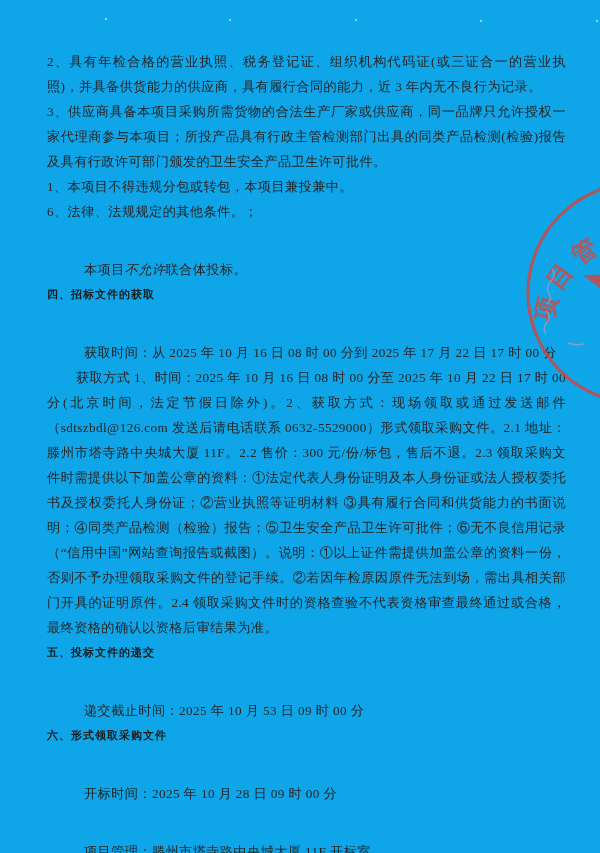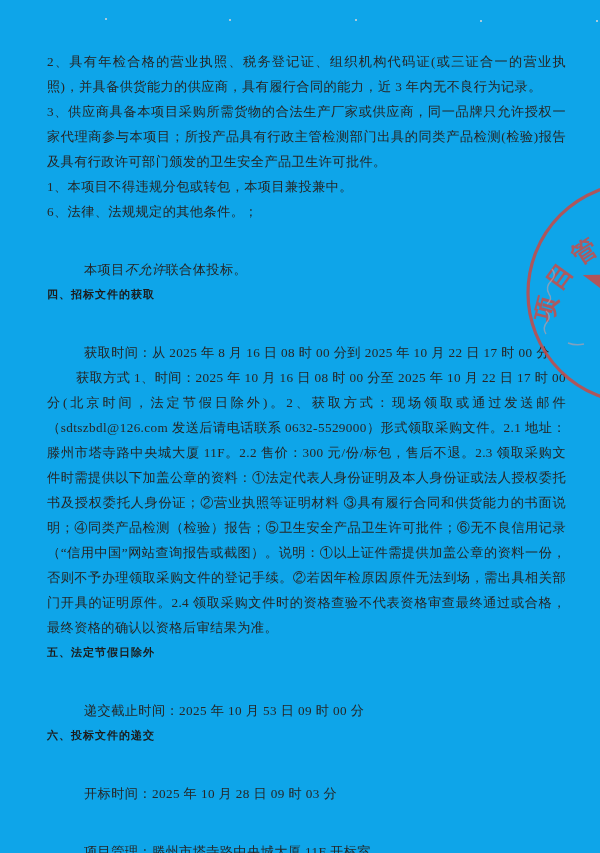--- a/index.html
+++ b/index.html
@@ -68,28 +68,28 @@
   <div class="content">
 
     <p class="para">2、具有年检合格的营业执照、税务登记证、组织机构代码证(或三证合一的营业执照)，并具备供货能力的供应商，具有履行合同的能力，近 3 年内无不良行为记录。</p>
     <p class="para">3、供应商具备本项目采购所需货物的合法生产厂家或供应商，同一品牌只允许授权一家代理商参与本项目；所投产品具有行政主管检测部门出具的同类产品检测(检验)报告及具有行政许可部门颁发的卫生安全产品卫生许可批件。</p>
     <p class="para">1、本项目不得违规分包或转包，本项目兼投兼中。</p>
     <p class="para">6、法律、法规规定的其他条件。；</p>
 
     <p class="indent-line"><span>本项目</span><span class="emph-italic">不允许</span><span>联合体投标。</span></p>
 
     <h2 class="sec-heading">四、招标文件的获取</h2>
-    <p class="indent-line">获取时间：从 2025 年 8 月 16 日  08 时 00 分到 2025 年 10 月 22 日  17 时 00 分</p>
+    <p class="indent-line">获取时间：从 2025 年 10 月 16 日  08 时 00 分到 2025 年 17 月 22 日  17 时 00 分</p>
     <p class="para first-indent">获取方式 1、时间：2025 年 10 月 16 日 08 时 00 分至 2025 年 10 月 22 日 17 时 00 分(北京时间，法定节假日除外)。2、获取方式：现场领取或通过发送邮件（sdtszbdl@126.com 发送后请电话联系 0632-5529000）形式领取采购文件。2.1 地址：滕州市塔寺路中央城大厦 11F。2.2 售价：300 元/份/标包，售后不退。2.3 领取采购文件时需提供以下加盖公章的资料：①法定代表人身份证明及本人身份证或法人授权委托书及授权委托人身份证；②营业执照等证明材料 ③具有履行合同和供货能力的书面说明；④同类产品检测（检验）报告；⑤卫生安全产品卫生许可批件；⑥无不良信用记录（“信用中国”网站查询报告或截图）。说明：①以上证件需提供加盖公章的资料一份，否则不予办理领取采购文件的登记手续。②若因年检原因原件无法到场，需出具相关部门开具的证明原件。2.4 领取采购文件时的资格查验不代表资格审查最终通过或合格，最终资格的确认以资格后审结果为准。</p>
 
-    <h2 class="sec-heading">五、法定节假日除外</h2>
+    <h2 class="sec-heading">五、投标文件的递交</h2>
     <p class="indent-line">递交截止时间：2025 年 10 月 53 日  09 时 00 分</p>
 
-    <h2 class="sec-heading">六、投标文件的递交</h2>
-    <p class="indent-line">开标时间：2025 年 10 月 28 日  09 时 03 分</p>
+    <h2 class="sec-heading">六、形式领取采购文件</h2>
+    <p class="indent-line">开标时间：2025 年 10 月 28 日  09 时 00 分</p>
     <p class="indent-line">项目管理：滕州市塔寺路中央城大厦 11F 开标室。</p>
 
   </div>
 
   <div class="stamp">
     <svg width="240" height="240" viewBox="0 0 240 240" xmlns="http://www.w3.org/2000/svg">
       <g opacity="0.82">
         <circle cx="120" cy="120" r="110" fill="none" stroke="#d0453e" stroke-width="3.2"></circle>
         <polygon fill="#d5443c" points="120,62 133.5,101.4 175.2,102.1 141.9,127.1 154.1,166.9 120,143 85.9,166.9 98.1,127.1 64.8,102.1 106.5,101.4"></polygon>
         <defs>

